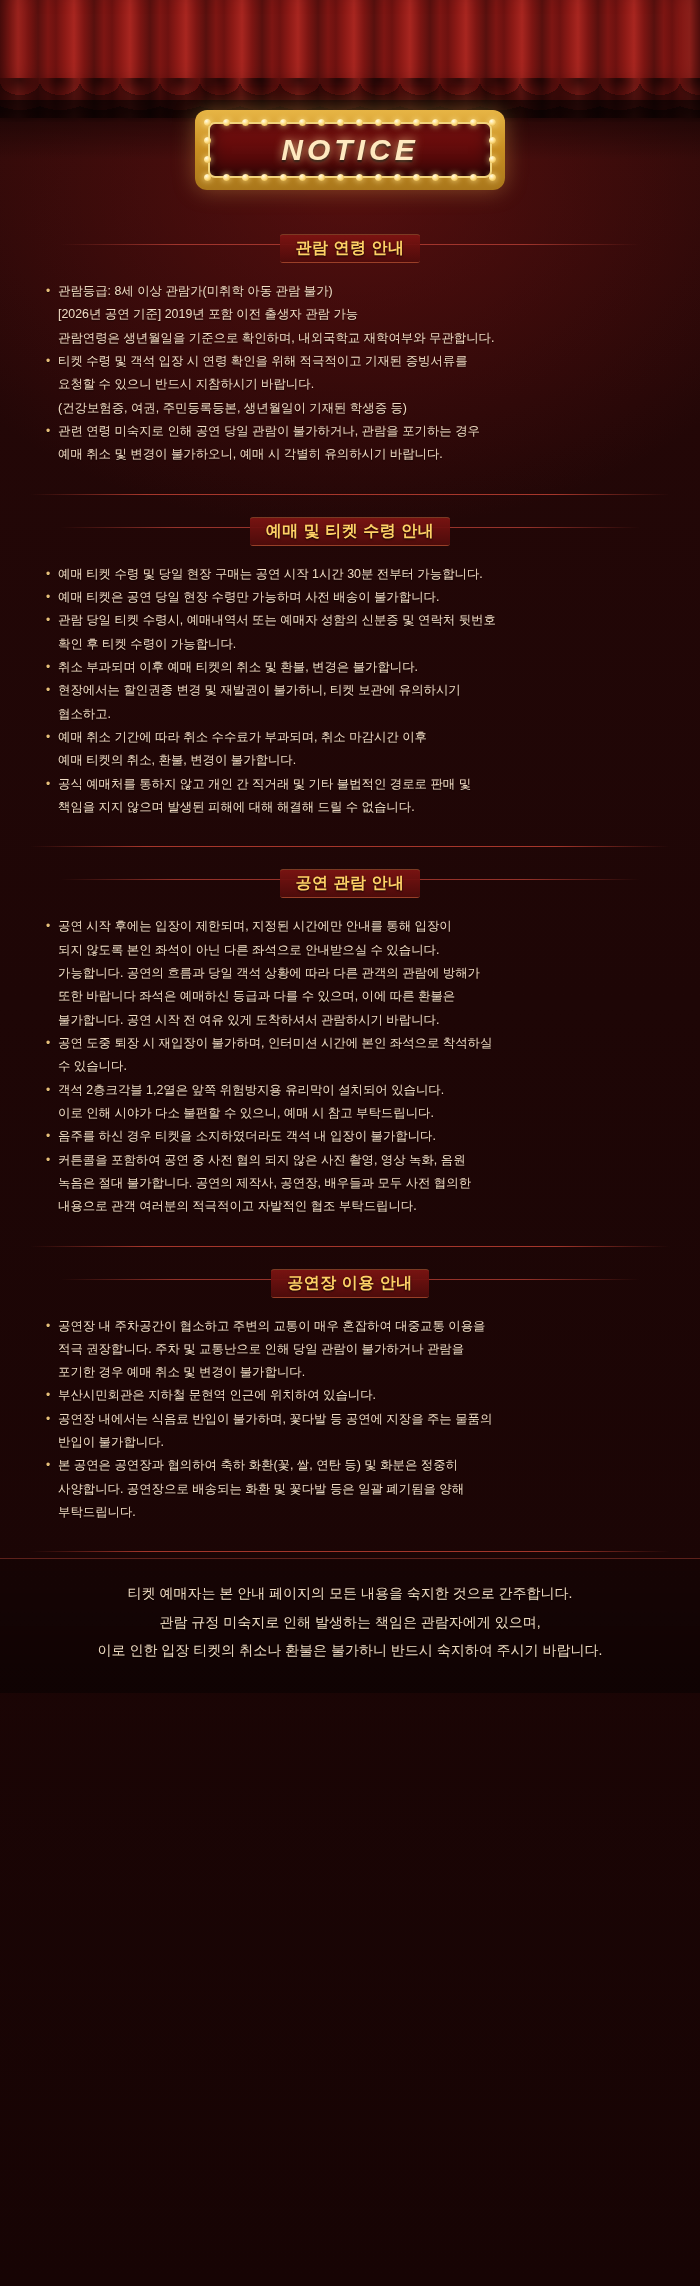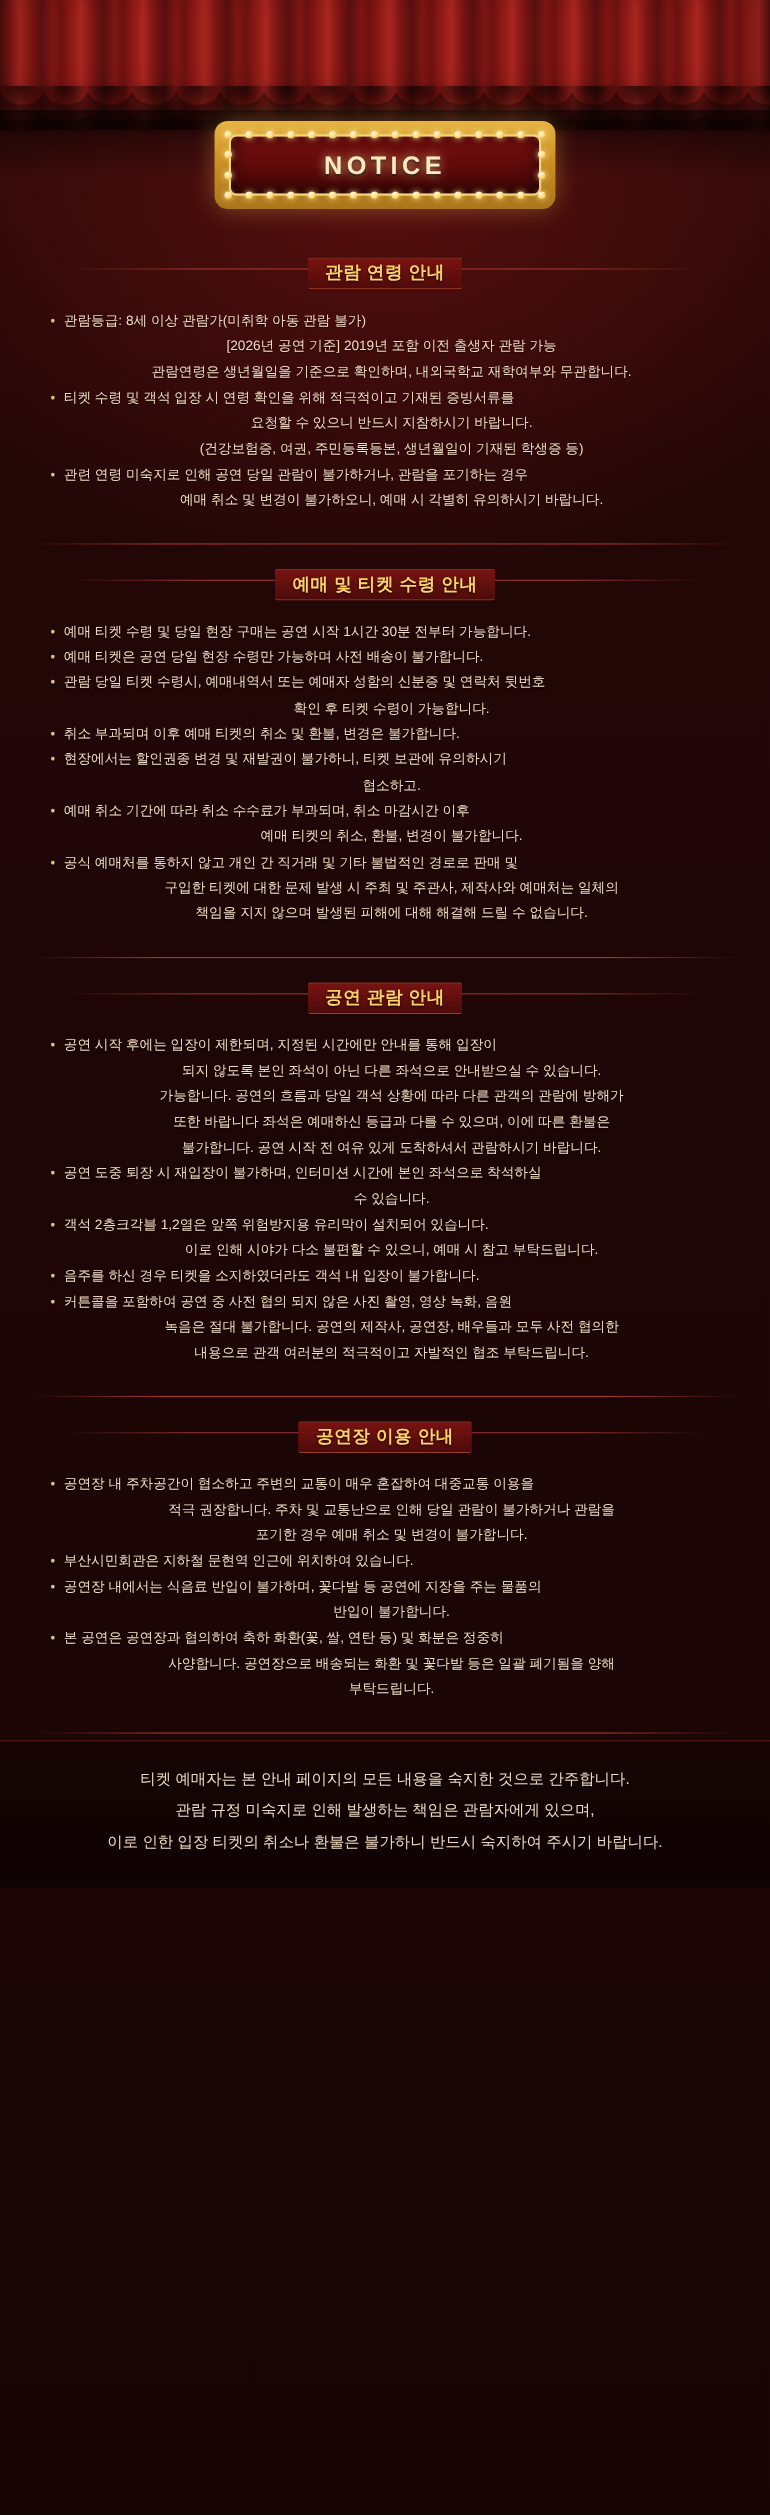--- a/index.html
+++ b/index.html
@@ -76,24 +76,25 @@
     border-radius: 7px;
     background: linear-gradient(180deg, #7d100f 0%, #5d0a0a 55%, #3f0606 100%);
     border: 2px solid #f0d27a;
     display: flex;
     align-items: center;
     justify-content: center;
     box-shadow: inset 0 0 18px rgba(0,0,0,0.6);
   }
   .marquee-title {
     color: #ffe9c0;
-    font-size: 23px;
+    font-size: 30px;
     font-weight: bold;
     letter-spacing: 4px;
     text-shadow: 0 0 10px rgba(255,220,150,0.8), 0 2px 2px rgba(0,0,0,0.8);
+    font-style: italic;
   }
   .bulbs { position: absolute; inset: 0; }
   .bulb {
     position: absolute;
     width: 7px; height: 7px;
     border-radius: 50%;
     background: radial-gradient(circle at 35% 30%, #fffbe6 0%, #ffe08a 45%, #d9a32c 100%);
     box-shadow: 0 0 6px rgba(255,230,150,0.95);
   }
 
@@ -148,21 +149,21 @@
     text-shadow: 0 1px 1px rgba(0,0,0,0.55);
   }
   .body-list li::before {
     content: "•";
     position: absolute;
     left: 0; top: 0;
     color: #e8c07a;
     font-size: 12px;
   }
   .body-list li.cont::before { content: ""; }
-  .body-list li.cont { padding-left: 12px; text-align: center; }
+  .body-list li.cont { padding-left: 12px; }
 
   
   .footer {
     margin-top: 6px;
     padding: 22px 30px 26px;
     text-align: center;
     background: linear-gradient(180deg, rgba(0,0,0,0.18), rgba(0,0,0,0.42));
     border-top: 1px solid rgba(190,70,58,0.45);
   }
   .footer p {
@@ -251,21 +252,20 @@
           <li>예매 티켓 수령 및 당일 현장 구매는 공연 시작 1시간 30분 전부터 가능합니다.</li>
           <li>예매 티켓은 공연 당일 현장 수령만 가능하며 사전 배송이 불가합니다.</li>
           <li>관람 당일 티켓 수령시, 예매내역서 또는 예매자 성함의 신분증 및 연락처 뒷번호</li>
           <li class="cont">확인 후 티켓 수령이 가능합니다.</li>
           <li>취소 부과되며 이후 예매 티켓의 취소 및 환불, 변경은 불가합니다.</li>
           <li>현장에서는 할인권종 변경 및 재발권이 불가하니, 티켓 보관에 유의하시기</li>
           <li class="cont">협소하고.</li>
           <li>예매 취소 기간에 따라 취소 수수료가 부과되며, 취소 마감시간 이후</li>
           <li class="cont">예매 티켓의 취소, 환불, 변경이 불가합니다.</li>
           <li>공식 예매처를 통하지 않고 개인 간 직거래 및 기타 불법적인 경로로 판매 및</li>
-          <li class="cont">구입한 티켓에 대한 문제 발생 시 주최 및 주관사, 제작사와 예매처는 일체의</li>
           <li class="cont">책임을 지지 않으며 발생된 피해에 대해 해결해 드릴 수 없습니다.</li>
         </ul>
       </div>
       <div class="divider"></div>
       <div class="section">
         <div class="section-head"><span class="section-title">공연 관람 안내</span></div>
         <ul class="body-list">
           <li>공연 시작 후에는 입장이 제한되며, 지정된 시간에만 안내를 통해 입장이</li>
           <li class="cont">되지 않도록 본인 좌석이 아닌 다른 좌석으로 안내받으실 수 있습니다.</li>
           <li class="cont">가능합니다. 공연의 흐름과 당일 객석 상황에 따라 다른 관객의 관람에 방해가</li>

